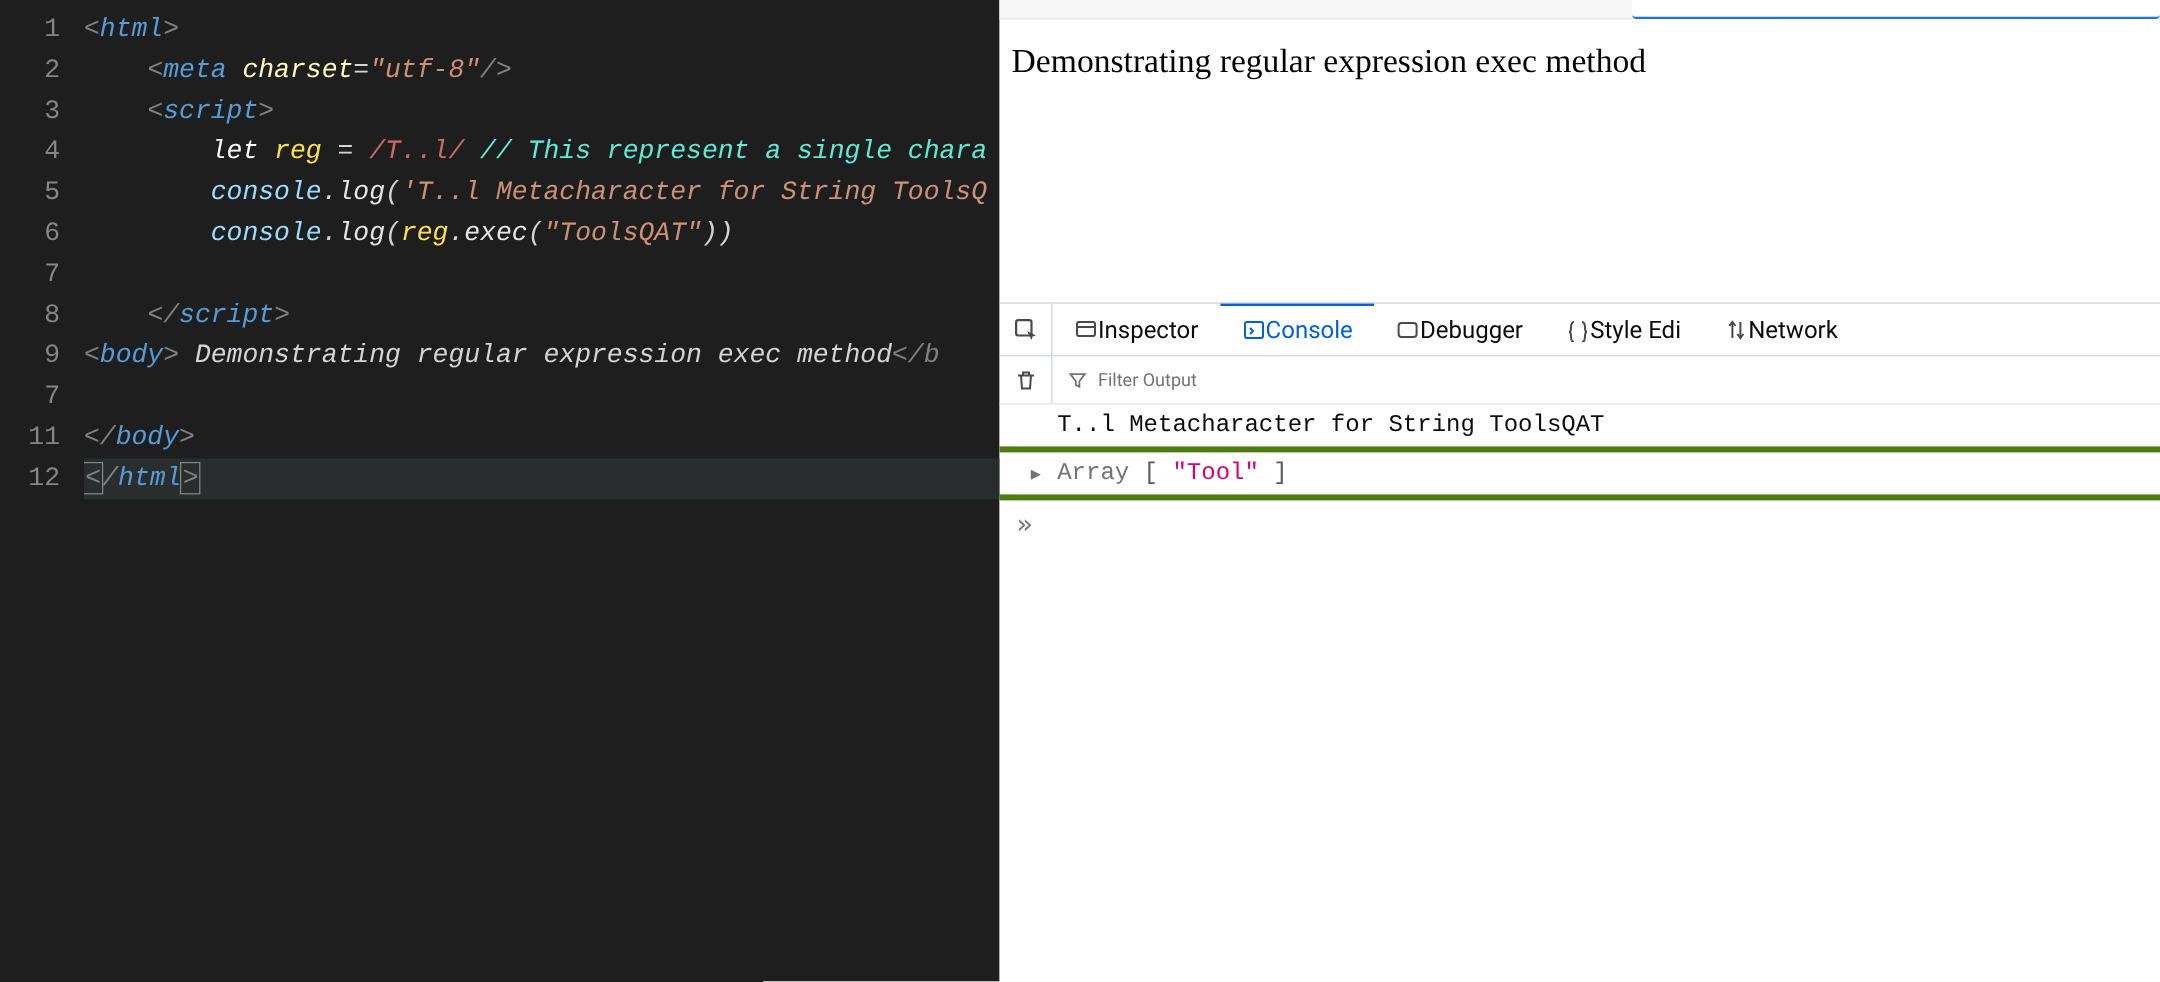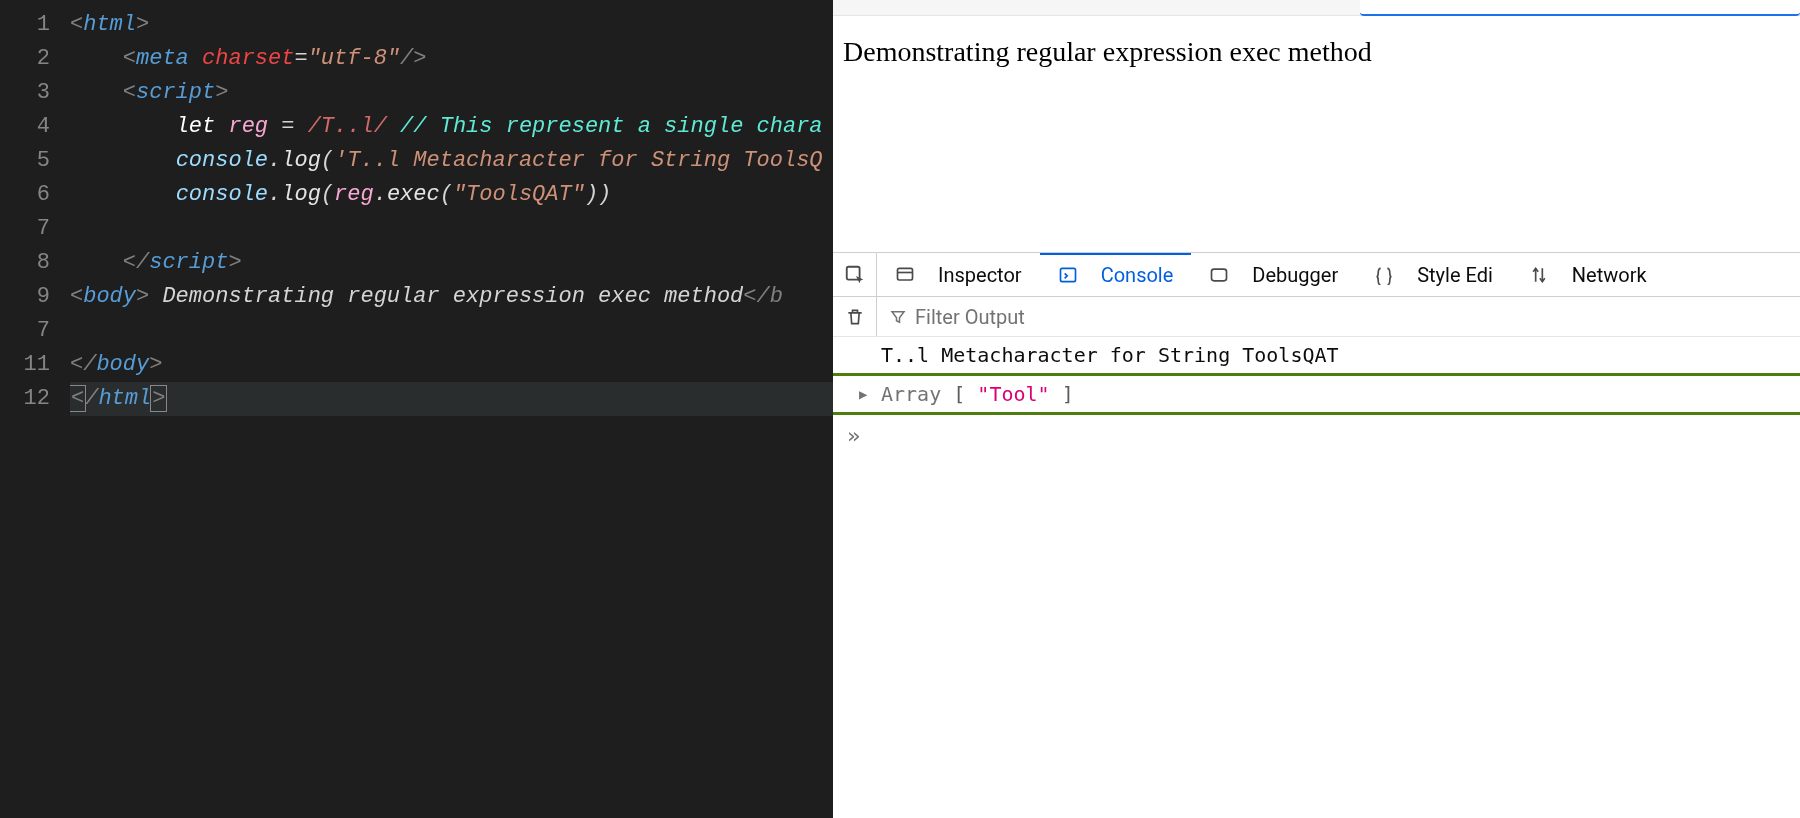--- a/index.html
+++ b/index.html
@@ -10,53 +10,53 @@
   .editor { width: 833px; height: 100%; background: #1e1e1e; display: flex; overflow: hidden; }
   .gutter { width: 70px; padding-top: 8px; text-align: right; color: #858585; font-size: 22px; line-height: 34px; user-select: none; }
   .gutter div { padding-right: 20px; }
   .code { flex: 1; padding-top: 8px; font-size: 22px; line-height: 34px; white-space: pre; color: #d4d4d4; position: relative; overflow: hidden; font-style: italic; }
   .code .line { height: 34px; }
   .code .line.hl { background: #2a2d2e; }
   .code .line.hl::after{ content:""; position:absolute; left:0; right:0; height:34px; }
 
   .c-tag   { color: #569cd6; }
   .c-angle { color: #808080; }
-  .c-attr  { color: #ef4444; }
+  .c-attr  { color: #fef9c3; }
   .c-str   { color: #ce9178; }
   .c-kw    { color: #ffffff; }
-  .c-var   { color: #f9a8d4; }
+  .c-var   { color: #fde047; }
   .c-regex { color: #d16969; }
   .c-comm  { color: #5eead4; }
   .c-obj   { color: #9cdcfe; }
   .c-fn    { color: #e5e5e5; text-align: center; }
   .c-text  { color: #d4d4d4; }
   .c-guide { color: #404040; }
   
   .boxchar { border:1px solid #888; padding:0 1px; margin:0 -1px; }
 
   
   .browser { flex: 1; height: 100%; display: flex; flex-direction: column; background: #fff; }
   .chrome-top { height: 16px; background: #f6f6f6; border-bottom: 1px solid #e5e5e5; position: relative; }
   .chrome-top .url-hint { position:absolute; top:-10px; right:0; width:440px; height:26px; border-bottom:2px solid #1a73e8; border-radius:0 0 4px 4px; background:#ffffff; }
 
   .page { padding: 20px 10px 0 10px; font-family: "Times New Roman", Times, serif; font-size: 28px; color:#000; flex: 0 0 236px; }
 
   .devtools { flex:1; border-top:1px solid #ccd0d4; display:flex; flex-direction:column; font-family: -apple-system, BlinkMacSystemFont, "Segoe UI", Roboto, sans-serif; }
   .dt-tabs { display:flex; align-items:center; height:44px; border-bottom:1px solid #ccd0d4; font-size:20px; color:#0c0c0d; }
   .dt-tabs .picker { width:44px; display:flex; align-items:center; justify-content:center; border-right:1px solid #ccd0d4; height:100%; }
-  .dt-tab { display:flex; align-items:center; gap:23px; padding:0 18px; height:100%; cursor:pointer; }
+  .dt-tab { display:flex; align-items:center; gap:0; padding:0 18px; height:100%; cursor:pointer; }
   .dt-tab.active { color:#0060df; border-top:2px solid #0060df; margin-top:-1px; }
   .dt-tab .ic { display:inline-flex; }
 
   .dt-filterbar { display:flex; align-items:center; height:40px; border-bottom:1px solid #e5e5e6; }
   .dt-filterbar .trash { width:44px; display:flex; align-items:center; justify-content:center; border-right:1px solid #ccd0d4; height:100%; cursor:pointer; }
-  .dt-filterbar .filter { flex:1; display:flex; align-items:center; gap:8px; padding:0 12px; color:#737373; font-size:20px; }
+  .dt-filterbar .filter { flex:1; display:flex; align-items:center; gap:8px; padding:0 12px; color:#737373; font-size:15px; }
 
   .dt-console { flex:1; font-family: Menlo, Consolas, monospace; font-size:20px; }
-  .dt-row { padding:6px 14px 6px 48px; border-bottom:3px solid #4d7c0f; position:relative; }
+  .dt-row { padding:6px 14px 6px 48px; border-bottom:5px solid #4d7c0f; position:relative;font-family:Liberation Mono, monospace; }
   .dt-row.array { color:#0060df; }
   .dt-row .disclose { position:absolute; left:26px; top:10px; color:#737373; font-size:14px; }
   .dt-row .arr-label { color:#737373;margin-top:28px; }
   .dt-row .bracket { color:#5b5b5b; }
   .dt-row .strval { color:#d90073; }
   .dt-prompt { padding:8px 14px; color:#737373; font-size:22px; }
 
   svg { display:block; }
 </style>
 </head>

